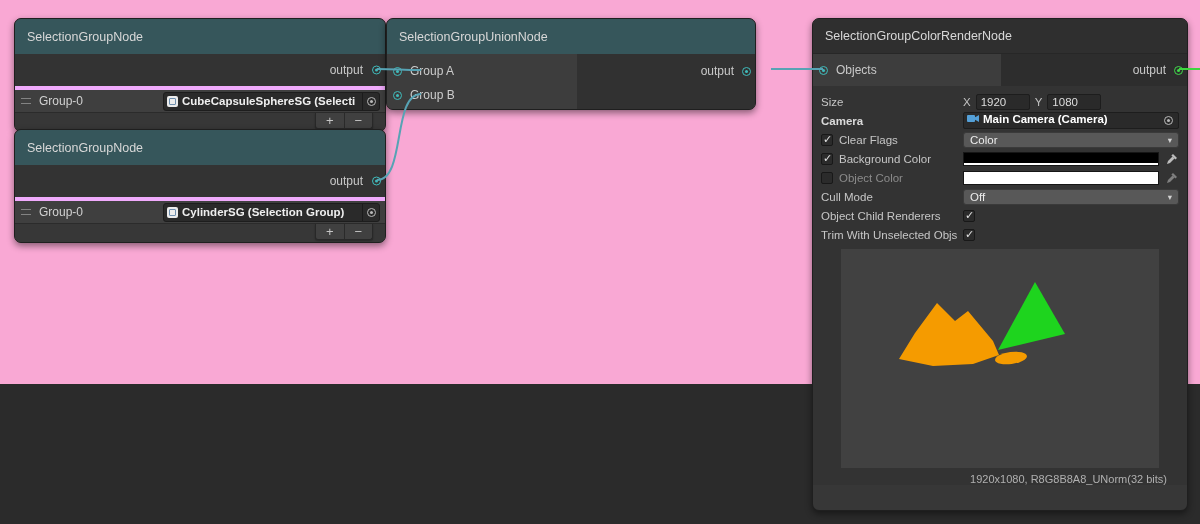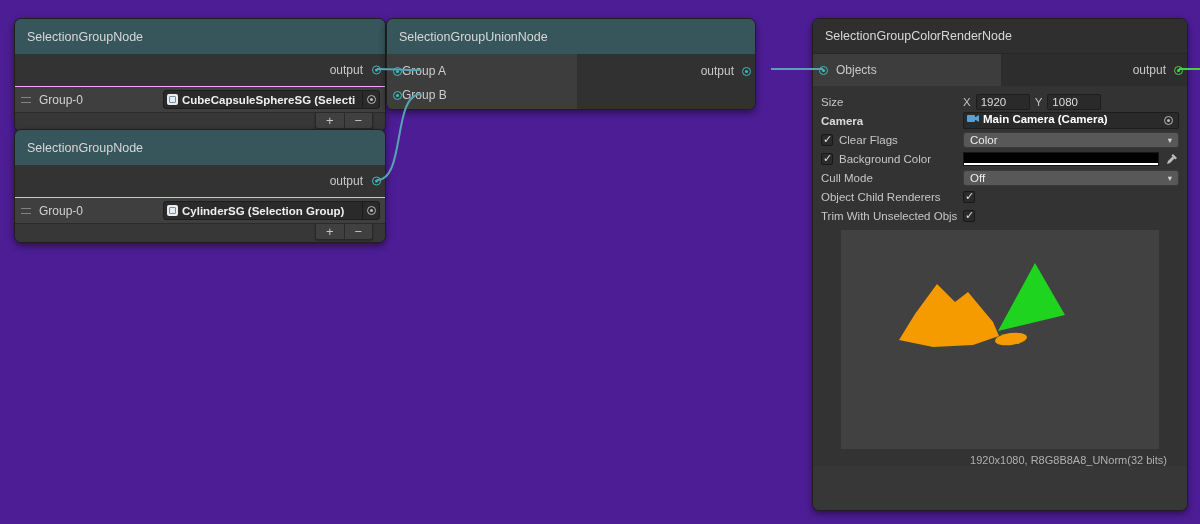--- a/index.html
+++ b/index.html
@@ -1,57 +1,57 @@
 <!DOCTYPE html>
 <html><head>
 <meta charset="utf-8">
 <style>
   *{margin:0;padding:0;box-sizing:border-box}
   html,body{width:1200px;height:524px;overflow:hidden}
   body{background:#2b2b2b;font-family:"Liberation Sans",sans-serif;-webkit-font-smoothing:antialiased}
-  .canvas{position:relative;width:1200px;height:524px;background:#4c1d95}
+  .canvas{position:relative;width:1200px;height:384px;background:#f9a8d4}
 
   
   .wires{position:absolute;left:0;top:0;z-index:6;pointer-events:none}
   .edge{fill:none;stroke-width:2px}
 
   
   .node{position:absolute;z-index:2;background:#373737;border:1px solid #1f1f1f;border-radius:7px;
         box-shadow:0 3px 7px rgba(0,0,0,.45);color:#c8c8c8;font-size:12px;overflow:hidden}
   .node-header{height:35px;display:flex;align-items:center;padding:0 12px;color:#d8d8d8;font-size:12.5px}
   .teal{background:#36565b}
   .dark-header{background:#2f2f2f;border-bottom:1px solid #272727}
 
   
   .port{width:9px;height:9px;flex:none;border-radius:50%;border:1px solid #3fbcbc;display:flex;align-items:center;justify-content:center}
   .port .dot{width:3px;height:3px;border-radius:50%;background:#3fbcbc}
   .port.green{border-color:#40d94a}.port.green .dot{background:#40d94a}
 
   
   .out-row{position:relative;height:32px;background:#333333;display:flex;align-items:center;justify-content:flex-end;padding-right:22px;color:#c9c9c9}
   .out-row .port{position:absolute;right:4px;top:50%;transform:translateY(-50%)}
-  .list-row{height:27px;display:flex;align-items:center;gap:8px;background:#3f3f3f;border-top:1px solid #f0abfc;border-bottom:1px solid #2b2b2b;padding:0 5px 0 6px}
+  .list-row{height:27px;display:flex;align-items:center;gap:8px;background:#3f3f3f;border-top:4px solid #f0abfc;border-bottom:1px solid #2b2b2b;padding:0 5px 0 6px}
   .drag-handle{width:10px;height:6px;border-top:1px solid #9a9a9a;border-bottom:1px solid #9a9a9a;opacity:.75;flex:none}
   .group-label{width:116px;flex:none;color:#d2d2d2}
   .obj-field{flex:1;min-width:0;height:19px;display:flex;align-items:center;gap:4px;background:#2a2a2a;border:1px solid #1d1d1d;border-radius:3px;padding:0 0 0 3px;color:#e4e4e4;font-size:11.5px;white-space:nowrap;overflow:hidden}
   .asset-icon{width:11px;height:11px;flex:none;background:#ececec;border-radius:2px;position:relative}
   .asset-icon::after{content:"";position:absolute;left:2px;top:2px;right:2px;bottom:2px;border:1px solid #6f8fae;border-radius:1px}
   .obj-text{flex:1;min-width:0;overflow:hidden;font-weight:bold;color:#efefef}
   .picker{flex:none;width:17px;height:17px;display:flex;align-items:center;justify-content:center;border-left:1px solid #1b1b1b;cursor:pointer}
   .ring{width:9px;height:9px;border:1px solid #b9b9b9;border-radius:50%;display:flex;align-items:center;justify-content:center}
   .ring .c{width:3px;height:3px;background:#b9b9b9;border-radius:50%}
   .list-footer{height:20px;display:flex;justify-content:flex-end;padding-right:12px;background:#373737}
   .pm-bar{width:58px;height:16px;background:#404040;border:1px solid #282828;border-top:none;border-radius:0 0 3px 3px;display:flex;box-shadow:0 1px 2px rgba(0,0,0,.3)}
   .pm-btn{flex:1;display:flex;align-items:center;justify-content:center;color:#c6c6c6;font-size:13px;line-height:1;cursor:pointer}
   .pm-btn + .pm-btn{border-left:1px solid #2a2a2a}
 
   
   .union-body{display:flex;height:57px}
   .input-col{width:190px;background:#3d3d3d;padding:5px 0 4px}
-  .in-row{height:24px;display:flex;align-items:center;gap:0;padding-left:6px;color:#cdcdcd}
+  .in-row{height:24px;display:flex;align-items:center;gap:8px;padding-left:6px;color:#cdcdcd}
   .output-col{flex:1;background:#313131;display:flex;justify-content:flex-end}
   .o-row{margin-top:5px;height:24px;display:flex;align-items:center;gap:8px;padding-right:4px;color:#c9c9c9}
 
   
   .render-ports{display:flex;height:32px}
   .render-ports .rp-in{width:188px;background:#3d3d3d;display:flex;align-items:center;gap:8px;padding-left:6px;color:#c9c9c9}
   .render-ports .rp-out{flex:1;background:#2d2d2d;display:flex;align-items:center;justify-content:flex-end;gap:8px;padding-right:4px;color:#c9c9c9}
   .inspector{padding:6px 8px 0 8px;background:#333333}
   .insp-row{display:flex;align-items:center;height:19px;gap:4px}
   .insp-label{width:138px;flex:none;display:flex;align-items:center;gap:6px;color:#c6c6c6;font-size:11.5px;white-space:nowrap;overflow:hidden}
@@ -256,20 +256,37 @@
           <span class="dropper">
             <svg width="12" height="12" viewBox="0 0 12 12">
                 <path d="M1 11 L2 8 L6.5 3.5 L8.5 5.5 L4 10 Z" fill="#bdbdbd"></path>
                 <path d="M7 1 L11 5 L9.4 6.6 L5.4 2.6 Z" fill="#bdbdbd"></path>
               </svg>
           </span>
         </div>
       </div>
 
 
+      <div class="insp-row">
+        <span class="insp-label dim">
+          <span class="checkbox"></span>
+          <span>Object Color</span>
+        </span>
+        <div class="insp-ctrl">
+          <span class="swatch" style="background:#ffffff">
+              <span class="alpha"></span>
+            </span>
+          <span class="dropper dim">
+            <svg width="12" height="12" viewBox="0 0 12 12">
+                <path d="M1 11 L2 8 L6.5 3.5 L8.5 5.5 L4 10 Z" fill="#bdbdbd"></path>
+                <path d="M7 1 L11 5 L9.4 6.6 L5.4 2.6 Z" fill="#bdbdbd"></path>
+              </svg>
+          </span>
+        </div>
+      </div>
 
       <div class="insp-row">
         <span class="insp-label">
             <span>Cull Mode</span>
           </span>
         <div class="insp-ctrl">
           <div class="dropdown">
             <span>Off</span>
             <span class="caret">▾</span>
           </div>

